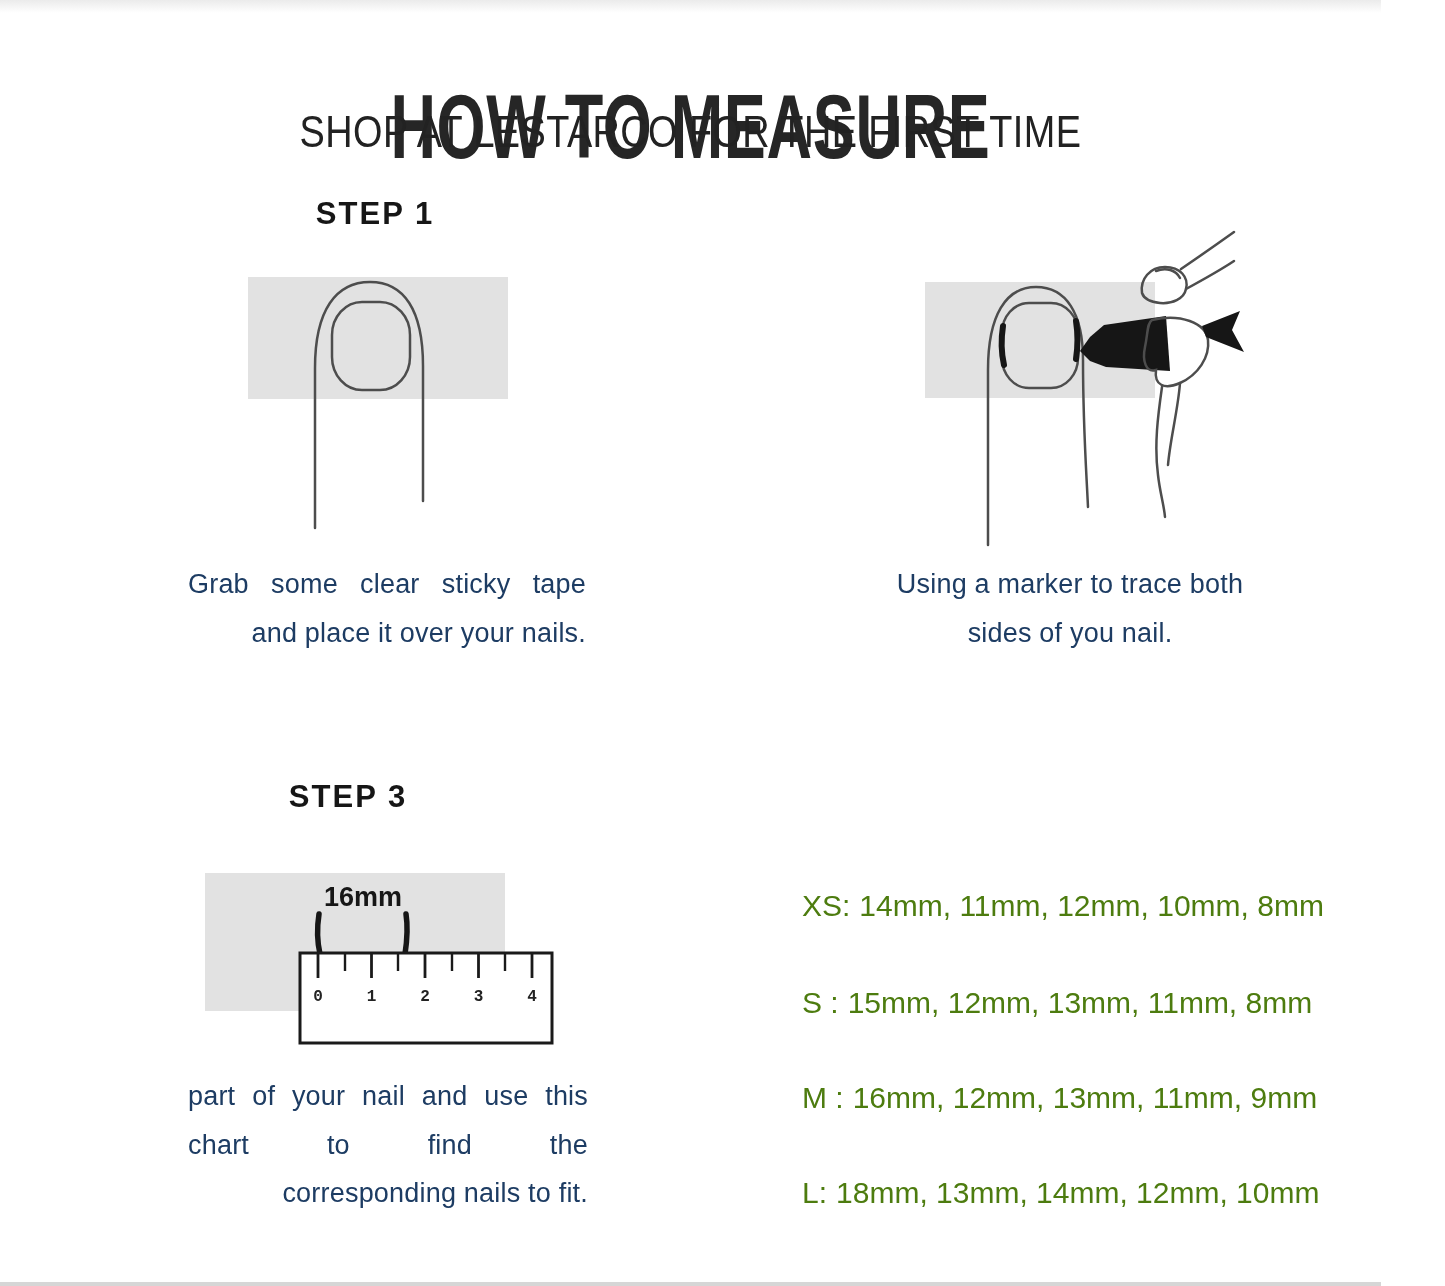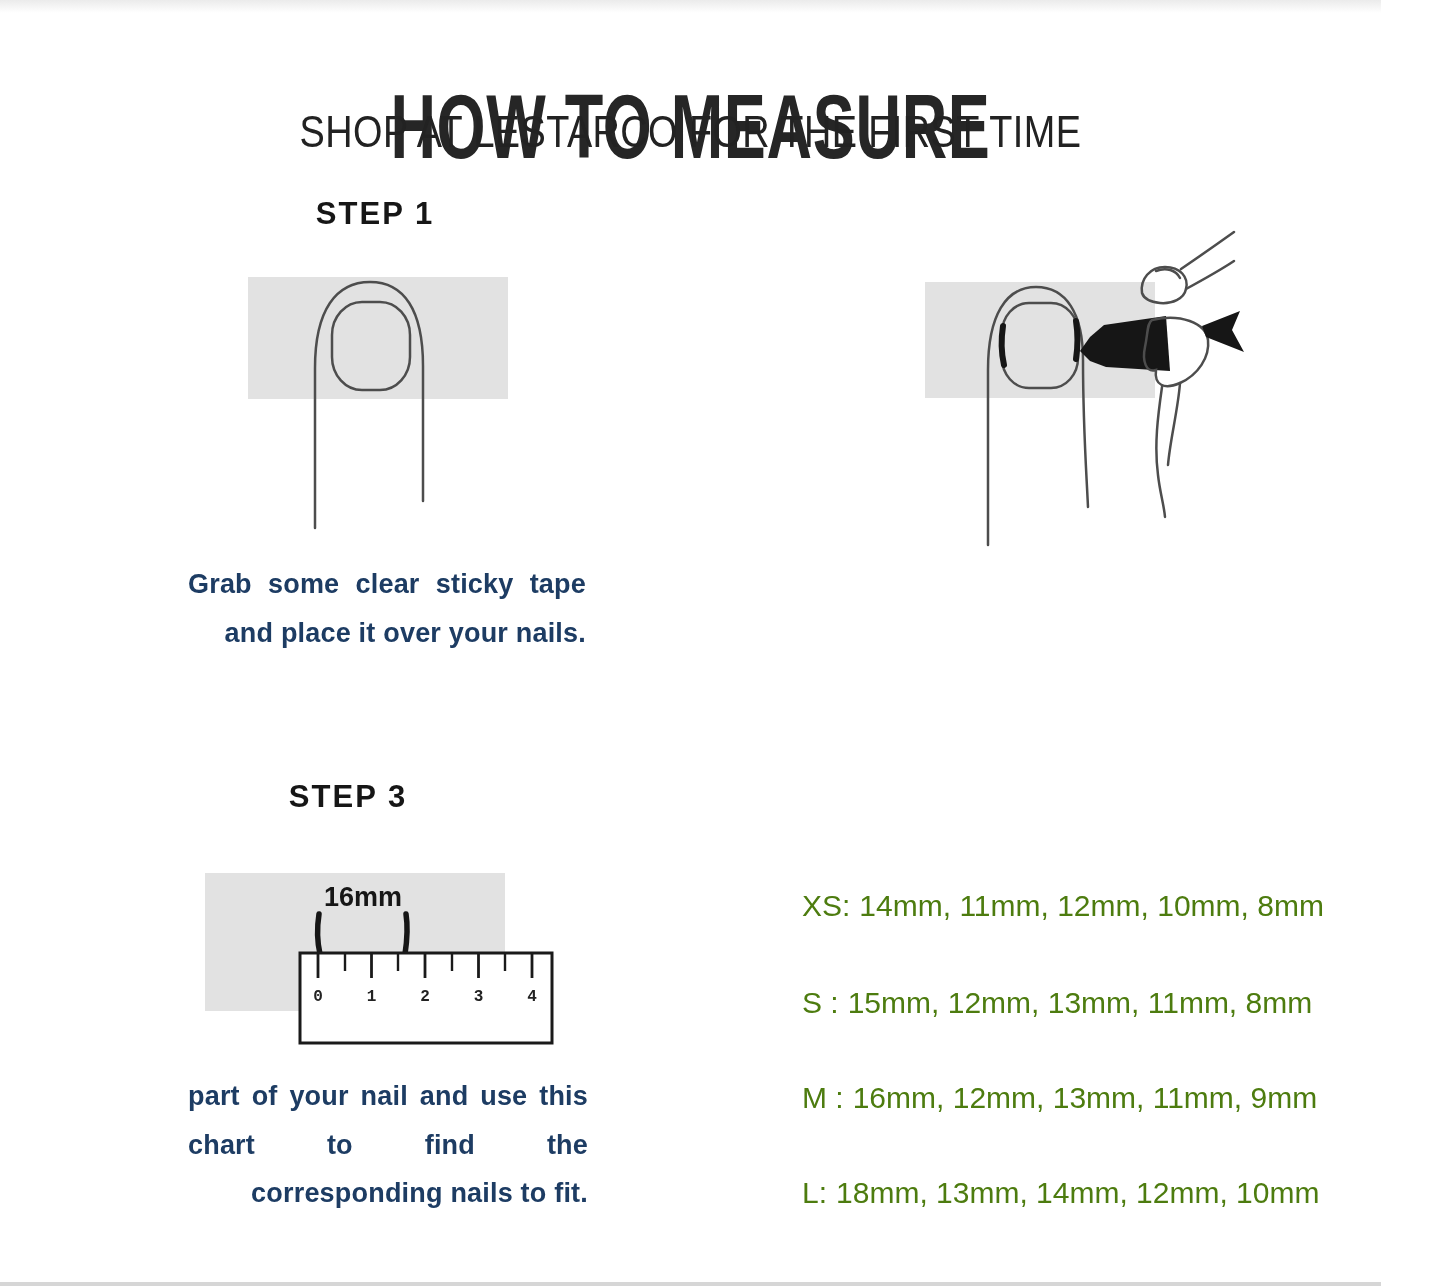--- a/index.html
+++ b/index.html
@@ -31,21 +31,20 @@
   #step4-label{left:932px;top:769px;}
 
   .illus{position:absolute;overflow:visible;}
   #step1-illus{left:240px;top:268px;}
   #step2-illus{left:918px;top:225px;}
   #step3-illus{left:195px;top:858px;}
 
   .desc{
     position:absolute;color:#1d3c63;font-size:27px;line-height:48.5px;
     letter-spacing:0.2px;
-    font-weight:bold;
   }
   #step1-desc{left:188px;top:560px;width:398px;}
   #step2-desc{left:880px;top:560px;width:380px;text-align:center;}
   #step3-desc{left:188px;top:1072px;width:400px;}
   .jl{text-align:justify;text-align-last:justify;}
   .ll{text-align:right;}
 
   .size-row{
     position:absolute;left:802px;width:500px;text-align:center;
     color:#4d7c0f;font-size:30px;line-height:40px;white-space:pre;
@@ -122,20 +121,24 @@
       <text class="ruler-num" x="283.5" y="143" text-anchor="middle">3</text>
       <text class="ruler-num" x="337" y="143" text-anchor="middle">4</text>
     </g>
   </svg>
 
   <div class="desc" id="step1-desc">
     <div class="jl">Grab some clear sticky tape</div>
     <div class="ll">and place it over your nails.</div>
   </div>
 
+  <div class="desc" id="step2-desc">
+    <div>Using a marker to trace both</div>
+    <div>sides of you nail.</div>
+  </div>
 
   <div class="desc" id="step3-desc">
     <div class="jl">part of your nail and use this</div>
     <div class="jl">chart to find the</div>
     <div class="ll">corresponding nails to fit.</div>
   </div>
 
   <div class="size-row" id="size-row-0"><span class="size-label">XS:</span><span class="size-values">14mm, 11mm, 12mm, 10mm, 8mm</span></div>
   <div class="size-row" id="size-row-1"><span class="size-label">S :</span><span class="size-values">15mm, 12mm, 13mm, 11mm, 8mm</span></div>
   <div class="size-row" id="size-row-2"><span class="size-label">M :</span><span class="size-values">16mm, 12mm, 13mm, 11mm, 9mm</span></div>

